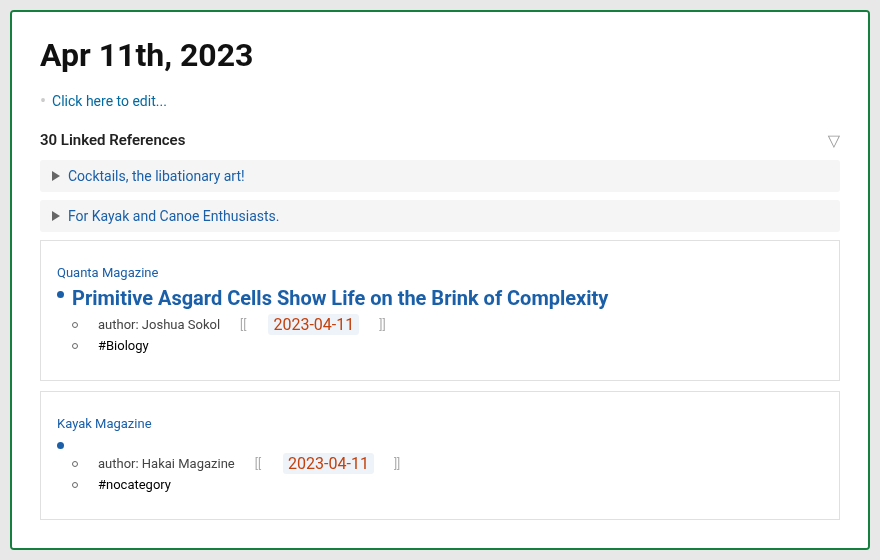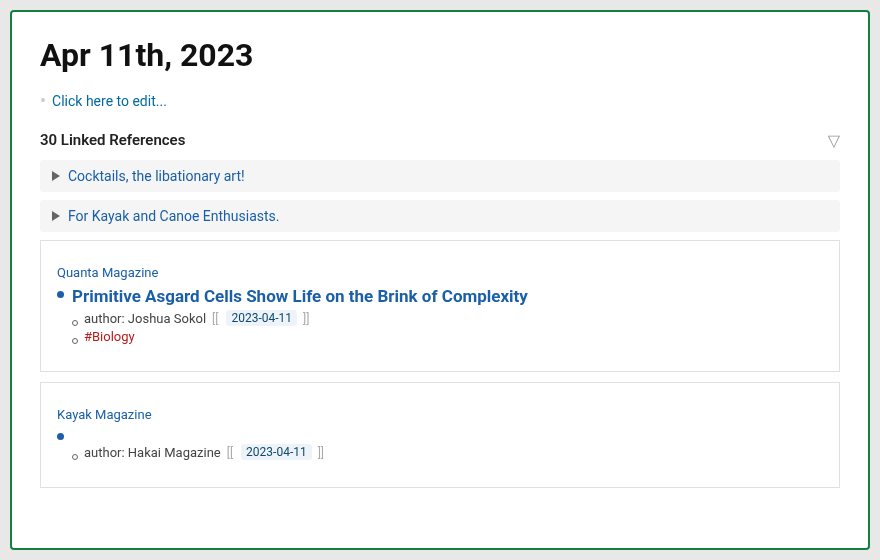--- a/index.html
+++ b/index.html
@@ -122,64 +122,64 @@
     .bullet-filled {
       width: 7px;
       height: 7px;
       background: #1a5fa8;
       border-radius: 50%;
       margin-top: 5px;
       flex-shrink: 0;
     }
 
     .ref-card-title {
-      font-size: 17px;
+      font-size: 20px;
       font-weight: 700;
       color: #1a5fa8;
       text-decoration: none;
       cursor: pointer;
     }
 
     .ref-card-meta {
       margin-left: 15px;
       margin-top: 4px;
     }
 
     .meta-item {
       display: flex;
-      align-items: flex-end;
-      gap: 6px;
+      align-items: center;
+      gap: 20px;
       font-size: 13px;
       color: #444444;
       margin-bottom: 3px;
     }
 
     .bullet-open {
       width: 6px;
       height: 6px;
       border: 1.5px solid #666666;
       border-radius: 50%;
       flex-shrink: 0;
     }
 
     .tag-link {
-      color: #b91c1c;
+      color: #000000;
       font-size: 13px;
       text-decoration: none;
       cursor: pointer;
     }
 
     .date-ref {
       display: inline-flex;
       align-items: center;
       background: #eef3fa;
       border-radius: 3px;
       padding: 1px 5px;
-      font-size: 12px;
-      color: #0c4a6e;
+      font-size: 16px;
+      color: #c2410c;
       cursor: pointer;
       margin-left: 2px;
     }
 
     .date-brackets {
       color: #aaaaaa;
       font-size: 12px;
     }
   </style>
 </head>
@@ -235,16 +235,20 @@
       <div class="bullet-filled"></div>
     </div>
     <div class="ref-card-meta">
       <div class="meta-item">
         <div class="bullet-open"></div>
         <span>author: Hakai Magazine</span>
         <span class="date-brackets">[[</span>
           <span class="date-ref">2023-04-11</span>
           <span class="date-brackets">]]</span>
       </div>
+      <div class="meta-item">
+        <div class="bullet-open"></div>
+        <a class="tag-link">#nocategory</a>
+      </div>
     </div>
   </div>
 
 </div>
 
 </body></html>

